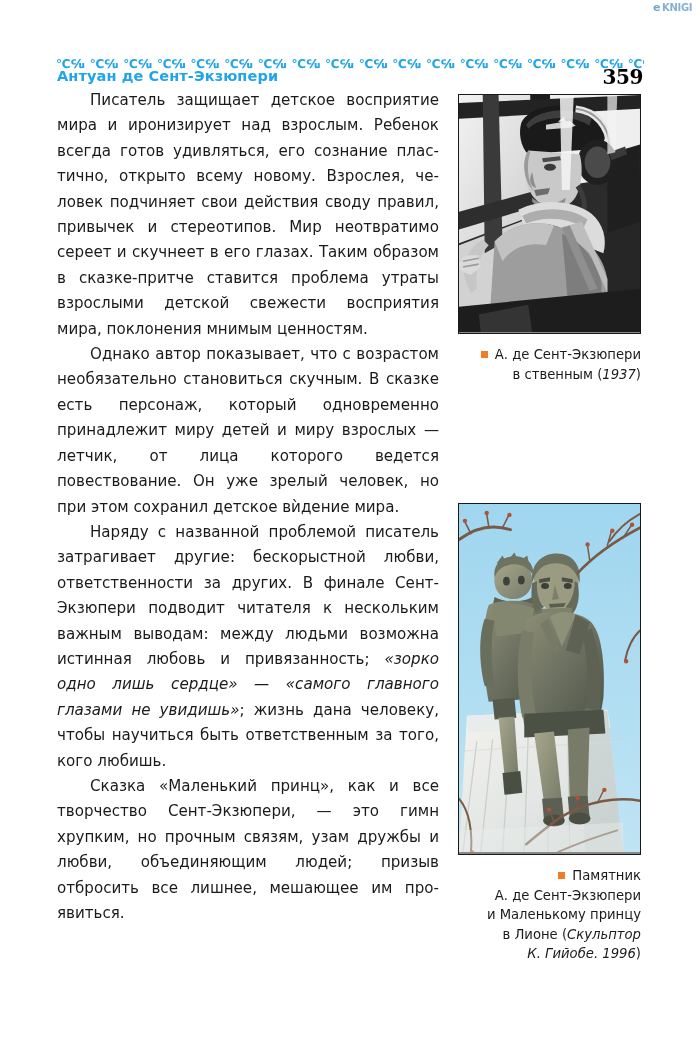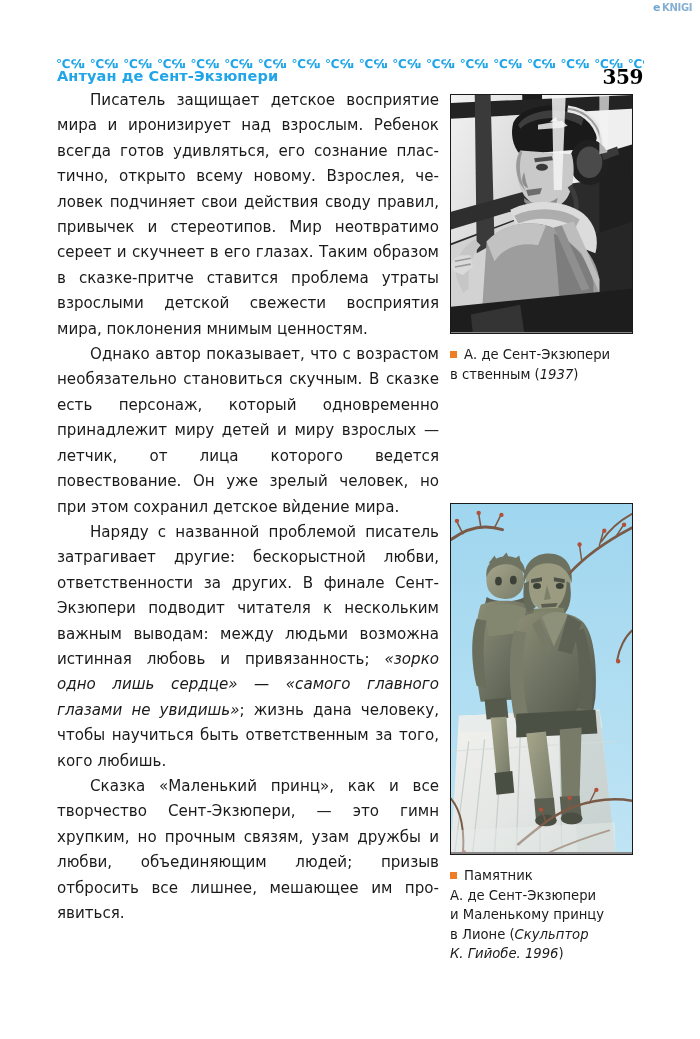--- a/index.html
+++ b/index.html
@@ -114,21 +114,21 @@
   #textcol p.noindent { text-indent: 0; }
   #textcol i { font-style: italic; }
 
   
   #imgcol {
     position: absolute;
     left: 450px;
     top: 88px;
     width: 200px;
   }
-  .figure { position: absolute; left: 0; }
+  .figure { position: absolute; left: 8px; text-align: right; }
   .photo-frame {
     border: 1.2px solid #1a1a1a;
     box-sizing: border-box;
     position: relative;
     overflow: hidden;
     background: #888;
   }
   .caption {
     margin-top: 11px;
     font-family: "DejaVu Sans", sans-serif;

